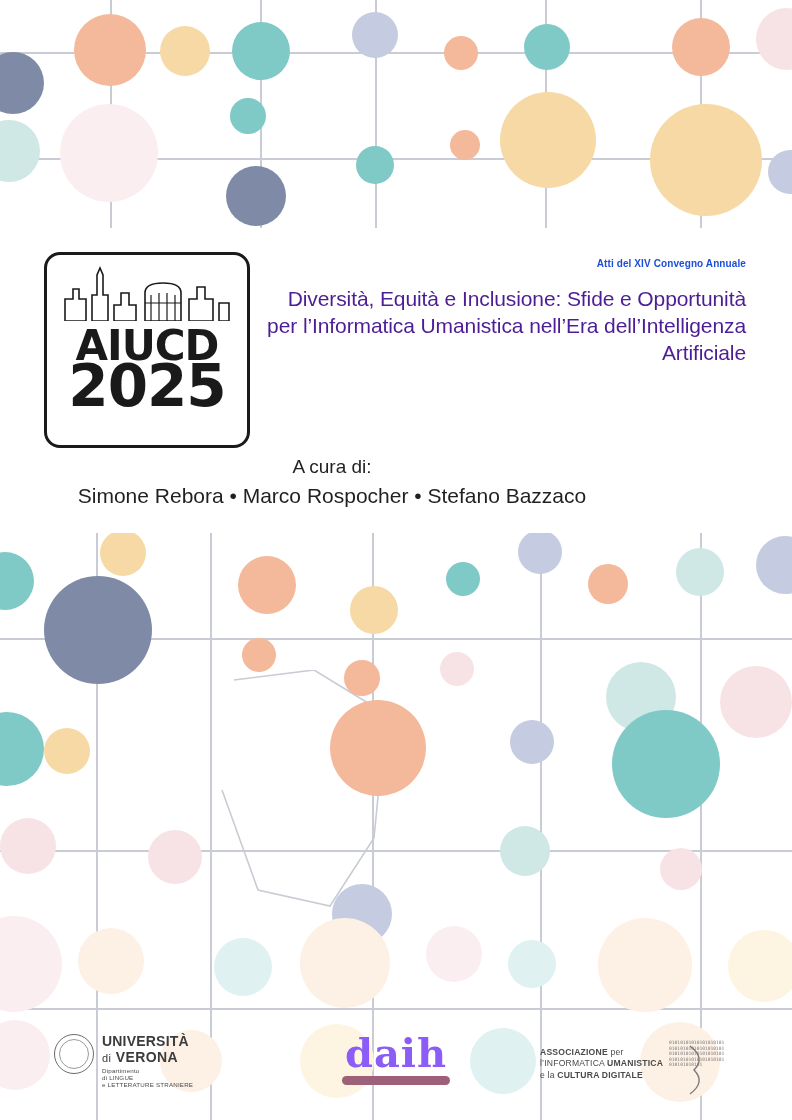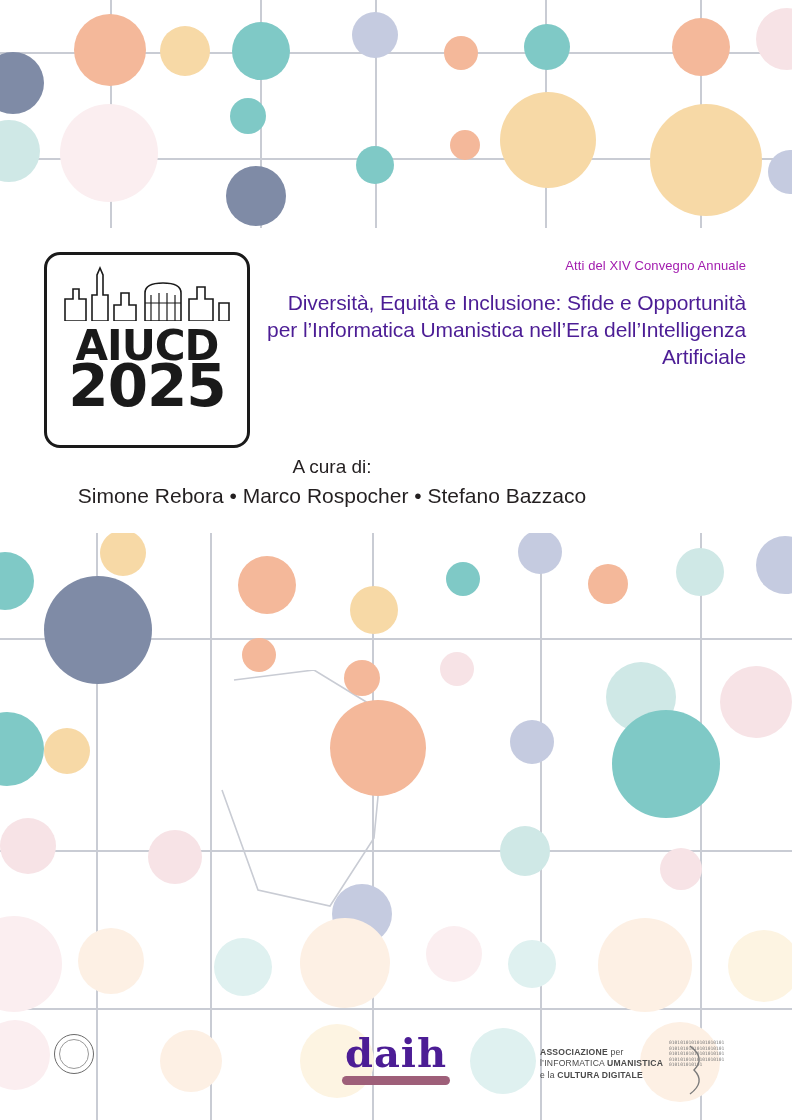--- a/index.html
+++ b/index.html
@@ -98,23 +98,23 @@
   
   .title-block {
     position: absolute;
     left: 262px;
     top: 258px;
     width: 484px;
     text-align: right;
     z-index: 10;
   }
   .kicker {
-    font-size: 13px;
-    font-weight: normal;
-    color: #a21caf;
+    font-size: 10px;
+    font-weight: bold;
+    color: #1d4ed8;
     letter-spacing: 0.1px;
     margin-bottom: 16px;
   }
   .main-title {
     font-size: 21px;
     font-weight: normal;
     line-height: 27px;
     color: #4c1d95;
     letter-spacing: -0.1px;
   }
@@ -187,21 +187,21 @@
     position: absolute;
     left: 330px;
     top: 10px;
     width: 132px;
     text-align: center;
   }
   .daih-word {
     font-family: "DejaVu Serif", serif;
     font-size: 40px;
     font-weight: bold;
-    color: #4c1d95;
+    color: #8b5cf6;
     letter-spacing: 1px;
     line-height: 42px;
   }
   .daih-rule {
     width: 108px;
     height: 9px;
     margin: 2px auto 0;
     border-radius: 6px;
     background: #9e5f79;
   }
@@ -357,20 +357,32 @@
     <div class="dot" style="left:160px; top:500px; width:62px; height:62px; background:#fdf0e4;"></div>
     <div class="dot" style="left:300px; top:494px; width:74px; height:74px; background:#fdf4e2;"></div>
     <div class="dot" style="left:470px; top:498px; width:66px; height:66px; background:#dff1f0;"></div>
     <div class="dot" style="left:640px; top:492px; width:80px; height:80px; background:#fdf0e4;"></div>
   </div>
 
   <div class="footer">
 
     <div class="univr">
       <div class="univr-seal"></div>
+      <div class="univr-text">
+        <div class="univr-l1">
+          <b>UNIVERSITÀ</b>
+        </div>
+        <div class="univr-l2">
+          <span style="font-weight:normal; font-size:11px;">di</span>
+          <span>VERONA</span>
+        </div>
+        <div class="univr-l3">Dipartimento</div>
+        <div class="univr-l4">di LINGUE</div>
+        <div class="univr-l4">e LETTERATURE STRANIERE</div>
+      </div>
     </div>
 
     <div class="daih">
       <div class="daih-word">daih</div>
       <div class="daih-rule"></div>
     </div>
 
     <div class="aiucd-assoc">
       <div class="assoc-text">
         <div>

